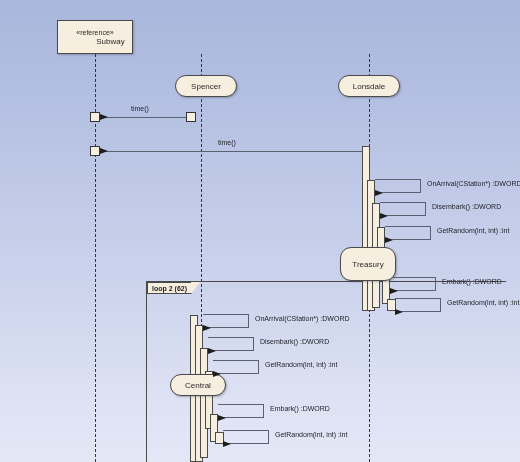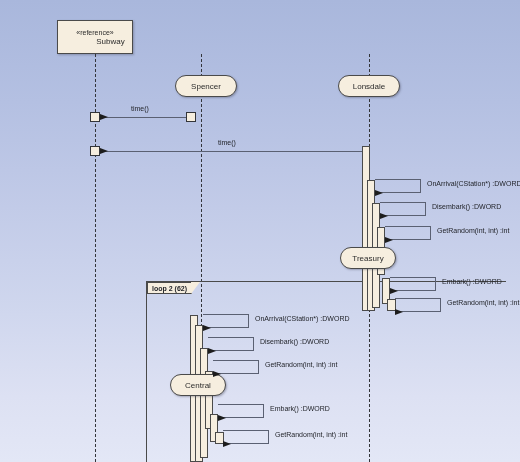--- a/index.html
+++ b/index.html
@@ -121,21 +121,21 @@
   <div class="act" style="left:377px;top:227px;width:8px;height:48px;"></div>
   <div class="act" style="left:382px;top:278px;width:8px;height:26px;"></div>
   <div class="act" style="left:387px;top:299px;width:9px;height:12px;"></div>
 
   <div class="node" style="left:338px;top:75px;width:62px;height:22px;">
     <span>Lonsdale</span>
   </div>
   <div class="node" style="left:175px;top:75px;width:62px;height:22px;">
     <span>Spencer</span>
   </div>
-  <div class="node" style="left:340px;top:247px;width:56px;height:22px;">
+  <div class="node" style="left:340px;top:247px;width:56px;height:34px;">
     <span>Treasury</span>
   </div>
   <div class="node" style="left:170px;top:374px;width:56px;height:22px;">
     <span>Central</span>
   </div>
 
   <div class="msgline" style="left:100px;top:117px;width:86px;"></div>
   <div class="arrow" style="left:100px;top:113.5px;transform:rotate(180deg);"></div>
   <div class="mlabel" style="left:131px;top:105px;">time()</div>
 

